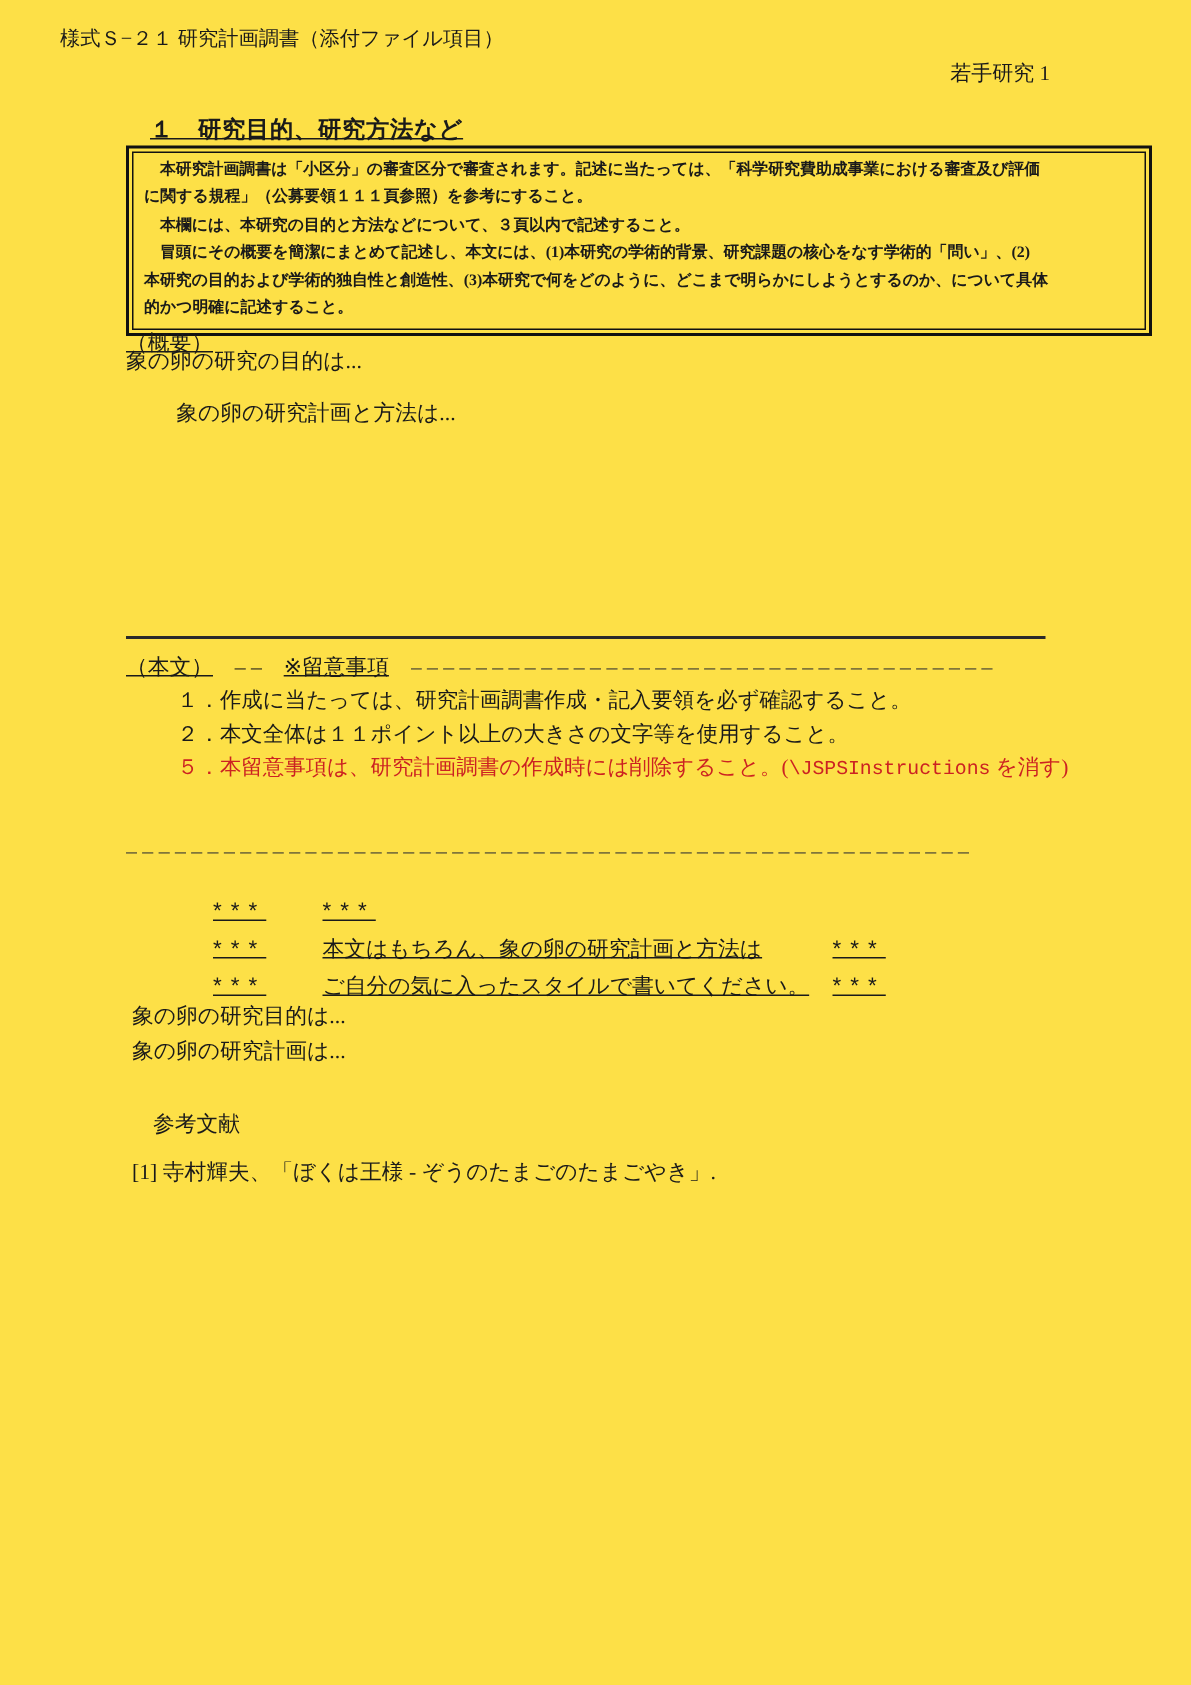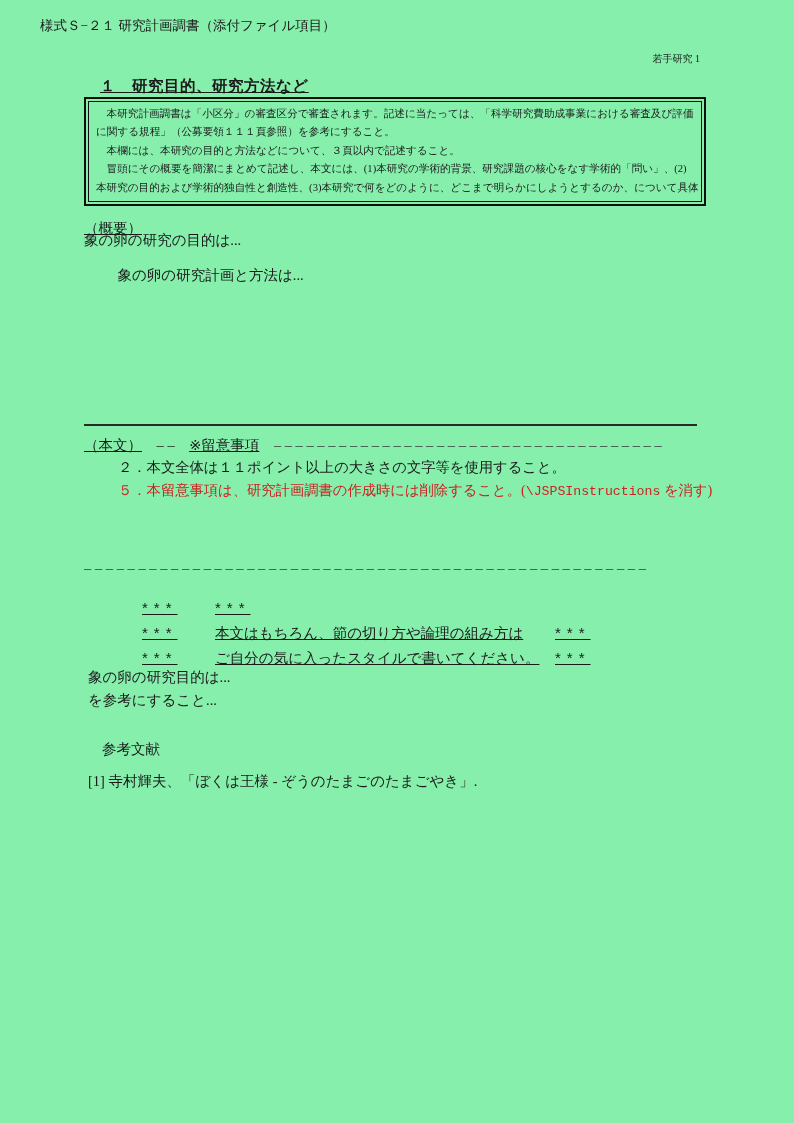--- a/index.html
+++ b/index.html
@@ -1,36 +1,36 @@
 <!DOCTYPE html>
 <html><head>
 <meta charset="utf-8">
 <style>
   html,body{margin:0;padding:0;background:#ffffff;}
   .page{
     position:relative;
     width:794px;height:1123px;
-    background:#86efac;
+    background:#fde047;
     color:#1a1a1a;
     font-family:"Liberation Serif","DejaVu Serif",serif;
     overflow:hidden;
   }
   .sans{font-family:"Liberation Sans","DejaVu Sans",sans-serif;text-decoration:underline;}
   .mono{font-family:"Liberation Mono","DejaVu Sans Mono",monospace;}
   .pre{white-space:pre;}
   .abs{position:absolute;}
 
   .header-left{left:40px;top:17px;font-size:13.5px;}
-  .header-right{right:94px;top:52px;font-size:10px;}
+  .header-right{right:94px;top:40px;font-size:14px;}
 
   .section-title{left:100px;top:76px;font-size:15.5px;font-weight:700;letter-spacing:.5px;}
 
   .instruction-box{
-    left:84px;top:97px;width:622px;
-    border:2px solid #111;padding:2px;box-sizing:border-box;
+    left:84px;top:97px;width:684px;
+    border:2px solid #111;padding:2px;box-sizing:border-box;font-weight:bold;
   }
   .instruction-box-inner{
     border:1px solid #111;padding:3px 7px 4px 7px;
   }
   .instruction-line{
     font-size:10.6px;line-height:18.4px;white-space:pre;color:#1a1a1a;
   }
 
   .overview-label{left:84px;top:219px;font-size:14.5px;}
   .ov-line1{left:84px;top:231px;font-size:14.5px;}
@@ -81,60 +81,62 @@
 
   <div class="abs section-title sans pre">１　研究目的、研究方法など</div>
 
   <div class="abs instruction-box">
     <div class="instruction-box-inner">
       <div class="instruction-line">　本研究計画調書は「小区分」の審査区分で審査されます。記述に当たっては、「科学研究費助成事業における審査及び評価</div>
       <div class="instruction-line">に関する規程」（公募要領１１１頁参照）を参考にすること。</div>
       <div class="instruction-line">　本欄には、本研究の目的と方法などについて、３頁以内で記述すること。</div>
       <div class="instruction-line">　冒頭にその概要を簡潔にまとめて記述し、本文には、(1)本研究の学術的背景、研究課題の核心をなす学術的「問い」、(2)</div>
       <div class="instruction-line">本研究の目的および学術的独自性と創造性、(3)本研究で何をどのように、どこまで明らかにしようとするのか、について具体</div>
+      <div class="instruction-line">的かつ明確に記述すること。</div>
     </div>
   </div>
 
   <div class="abs overview-label sans pre">（概要）</div>
   <div class="abs ov-line1 pre">象の卵の研究の目的は...</div>
   <div class="abs ov-line2 pre">　象の卵の研究計画と方法は...</div>
 
   <div class="abs rule"></div>
 
   <div class="abs honbun-row">
     <span class="sans pre">（本文）</span>
     <span class="pre">　</span>
     <span class="pre">– –</span>
     <span class="pre">　</span>
     <span class="sans pre">※留意事項</span>
     <span class="pre">　</span>
     <span class="honbun-dashes">– – – – – – – – – – – – – – – – – – – – – – – – – – – – – – – – – – – –</span>
   </div>
 
   <div class="abs notes">
+    <div class="note-line">１．作成に当たっては、研究計画調書作成・記入要領を必ず確認すること。</div>
     <div class="note-line">２．本文全体は１１ポイント以上の大きさの文字等を使用すること。</div>
     <div class="note-line note-red"><span class="pre">５．本留意事項は、研究計画調書の作成時には削除すること。(</span><span class="mono pre">\JSPSInstructions</span><span class="pre"> を消す)</span></div>
   </div>
 
   <div class="abs closing-dashes">– – – – – – – – – – – – – – – – – – – – – – – – – – – – – – – – – – – – – – – – – – – – – – – – – – – –</div>
 
   <div class="abs banner-row b1 sans">
     <span class="stars">***</span>
     <span class="stars-r">***</span>
   </div>
   <div class="abs banner-row b2 sans">
     <span class="stars">***</span>
-    <span class="mid pre">本文はもちろん、節の切り方や論理の組み方は</span>
+    <span class="mid pre">本文はもちろん、象の卵の研究計画と方法は</span>
     <span class="stars-r">***</span>
   </div>
   <div class="abs banner-row b3 sans">
     <span class="stars">***</span>
     <span class="mid pre">ご自分の気に入ったスタイルで書いてください。</span>
     <span class="stars-r">***</span>
   </div>
 
   <div class="abs ex-line1 pre">象の卵の研究目的は...</div>
-  <div class="abs ex-line2 pre">を参考にすること...</div>
+  <div class="abs ex-line2 pre">象の卵の研究計画は...</div>
 
   <div class="abs ref-heading pre">参考文献</div>
   <div class="abs ref-item pre">[1] 寺村輝夫、「ぼくは王様 - ぞうのたまごのたまごやき」.</div>
 
 </div>
 
 </body></html>

